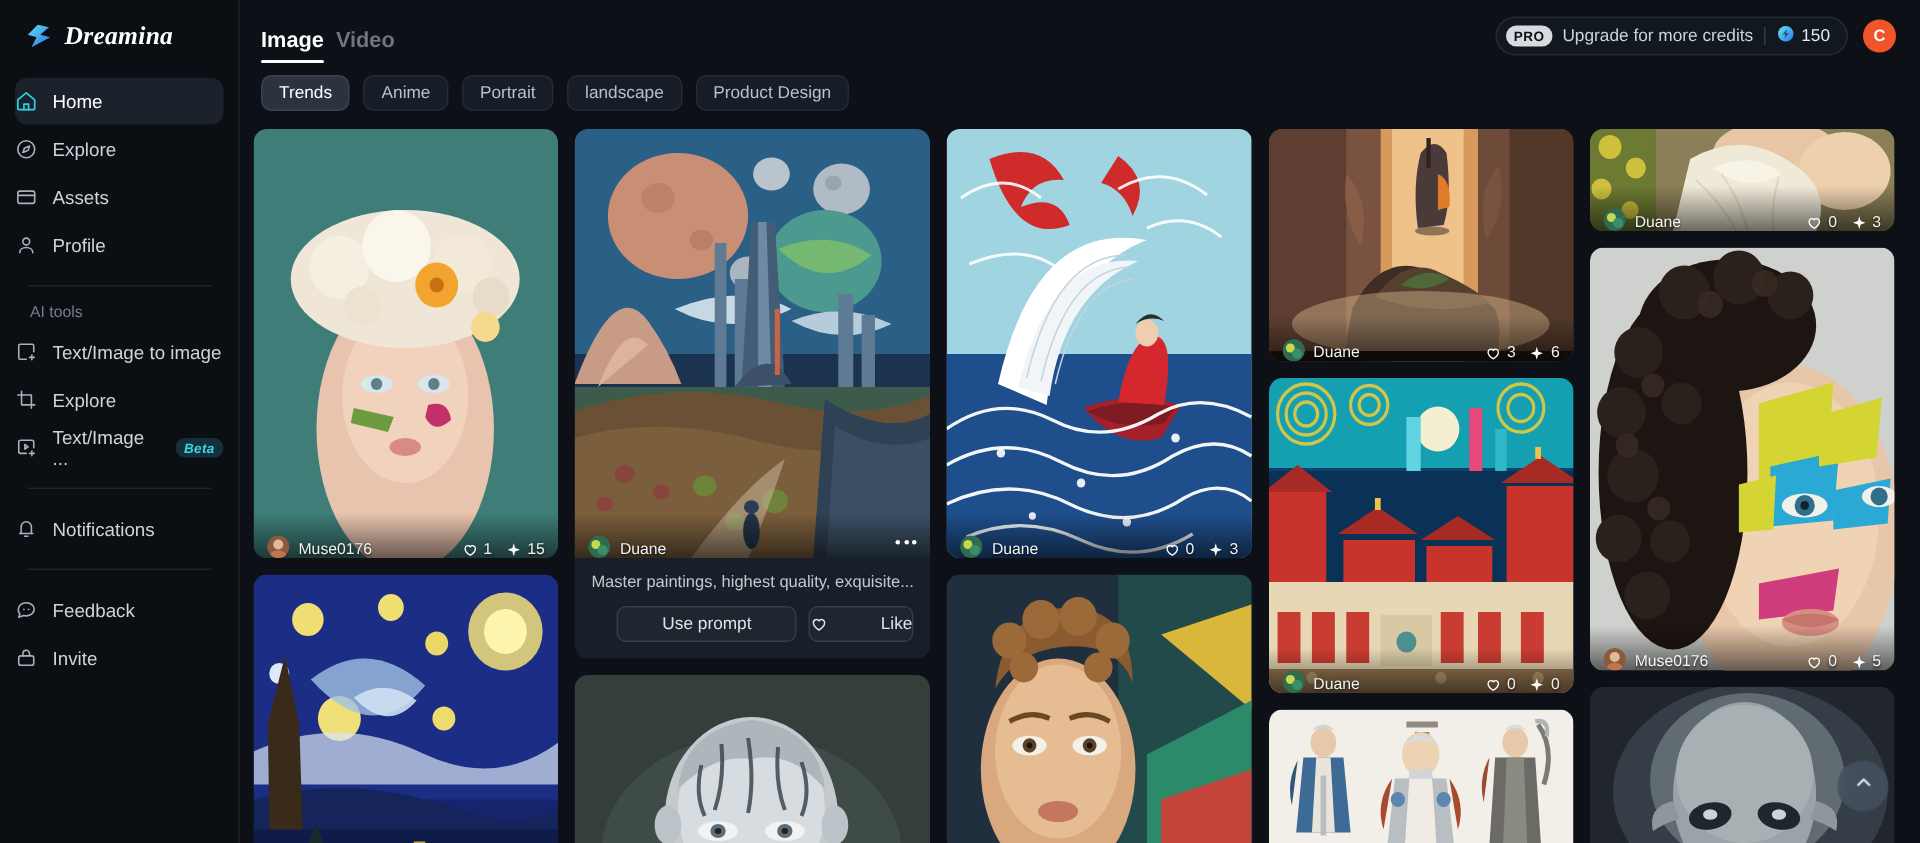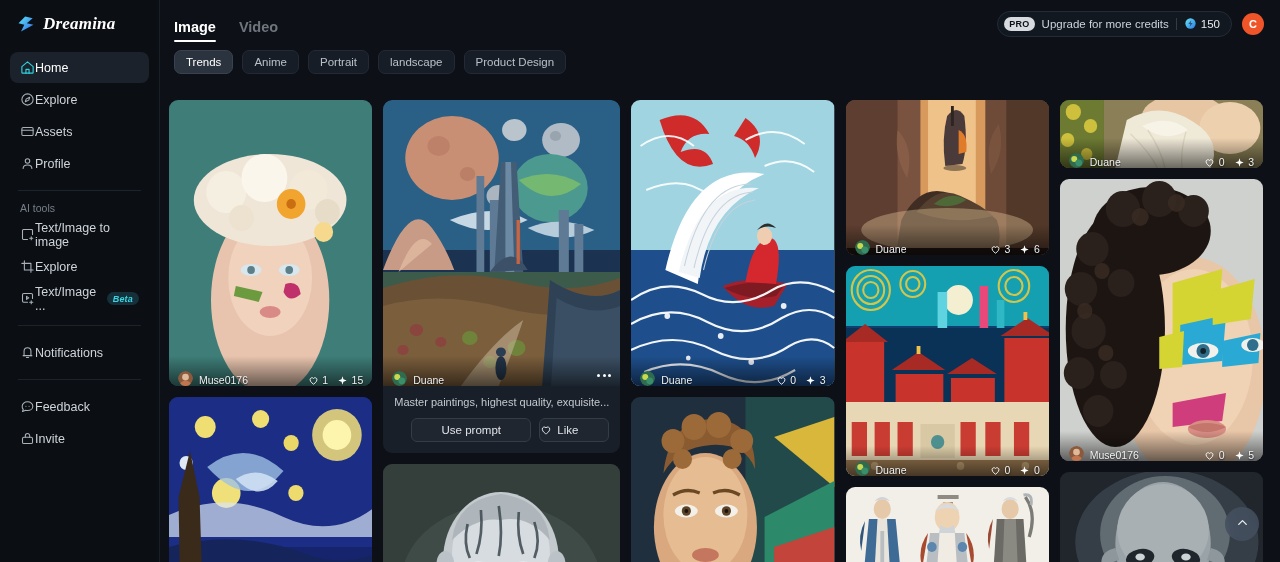--- a/index.html
+++ b/index.html
@@ -25,22 +25,22 @@
     height: 48px; padding-left: 6px;
   }
   .brand-logo { width: 20px; height: 20px; display: block; }
   .brand-name {
     font-family: "Liberation Serif", serif;
     font-style: italic; font-weight: bold;
     font-size: 17px; color: #ffffff; letter-spacing: .2px;
   }
   .nav { margin-top: 4px; }
   .nav-item {
-    display: flex; align-items: center; 
-    height: 31px; padding: 0 10px; border-radius: 8px;
+    display: flex; align-items: center; gap: 10px;
+    height: 31px; padding: 0 0; border-radius: 8px;
     font-size: 12.5px; color: #cfd4da; cursor: pointer;
     margin-bottom: 1px;
   }
   .nav-item .ic { width: 15px; height: 15px; flex: 0 0 15px; display: block; color: #aab1b9; }
   .nav-item.active { background: #1b222c; color: #ffffff; }
   .nav-item.active .ic { color: #2ed3e0; }
   .nav-sep { height: 1px; background: #1c232c; margin: 11px 8px; }
   .nav-group-label {
     font-size: 10.5px; color: #787f88; padding: 0 10px; margin-bottom: 5px;
   }
@@ -49,21 +49,21 @@
     color: #38d6e3; background: #15303a; border-radius: 7px;
     padding: 1.5px 6px; letter-spacing: .2px;
   }
 
   
   .main { flex: 1; position: relative; height: 562px; overflow: hidden; background: #0d1117; }
   .topbar {
     height: 48px; display: flex; align-items: center;
     padding: 0 16px 0 14px; position: relative;
   }
-  .tabs { display: flex; gap: 23px; align-items: flex-end; height: 48px; padding-bottom: 6px; }
+  .tabs { display: flex; gap: 8px; align-items: flex-end; height: 48px; padding-bottom: 6px; }
   .tab {
     font-size: 14.5px; font-weight: bold; color: #6e757d; cursor: pointer;
     position: relative; padding-bottom: 7px;
   }
   .tab.active { color: #ffffff; }
   .tab.active::after {
     content: ""; position: absolute; left: 0; right: 0; bottom: 0;
     height: 2px; background: #ffffff; border-radius: 2px;
   }
   .topbar-right { margin-left: auto; display: flex; align-items: center; gap: 10px; }
@@ -79,21 +79,21 @@
   }
   .pill-div { width: 1px; height: 12px; background: #333b45; }
   .credit-amt { display: flex; align-items: center; gap: 4px; font-size: 11.5px; color: #e8ebee; }
   .avatar {
     width: 22px; height: 22px; border-radius: 50%;
     background: #f0552a; color: #fff; font-size: 11px; font-weight: bold;
     display: flex; align-items: center; justify-content: center; cursor: pointer;
   }
 
   
-  .chips { display: flex; gap: 9px; padding: 2px 16px 26px 14px; }
+  .chips { display: flex; gap: 9px; padding: 2px 16px 12px 14px; }
   .chip {
     font-size: 11.5px; color: #b9c0c8; background: #171d26;
     border: 1px solid #232a34; border-radius: 7px;
     padding: 5px 11px; cursor: pointer; white-space: nowrap;
   }
   .chip.active { background: #2b333e; color: #ffffff; border-color: #39424e; }
 
   
   .grid {
     display: flex; gap: 11px; padding: 0 17px 0 9px;
@@ -138,21 +138,21 @@
   .hover-actions { display: flex; gap: 8px; padding-left: 17px; }
   .btn-use {
     flex: 1; height: 24px; border-radius: 6px;
     border: 1px solid #333c47; background: #20262f; color: #dfe3e8;
     font-size: 11.5px; display: flex; align-items: center; justify-content: center;
     cursor: pointer; font-family: "Liberation Sans", sans-serif;
   }
   .btn-like {
     width: 70px; height: 24px; border-radius: 6px;
     border: 1px solid #333c47; background: #20262f; color: #dfe3e8;
-    font-size: 11.5px; display: flex; align-items: center; justify-content: flex-start;
+    font-size: 11.5px; display: flex; align-items: center; justify-content: space-between;
     gap: 5px; cursor: pointer; font-family: "Liberation Sans", sans-serif;
   }
 
   
   .scroll-top {
     position: absolute; right: 21px; bottom: 21px;
     width: 34px; height: 34px; border-radius: 50%;
     background: rgba(70,80,98,.82);
     display: flex; align-items: center; justify-content: center;
     cursor: pointer; backdrop-filter: blur(4px);

